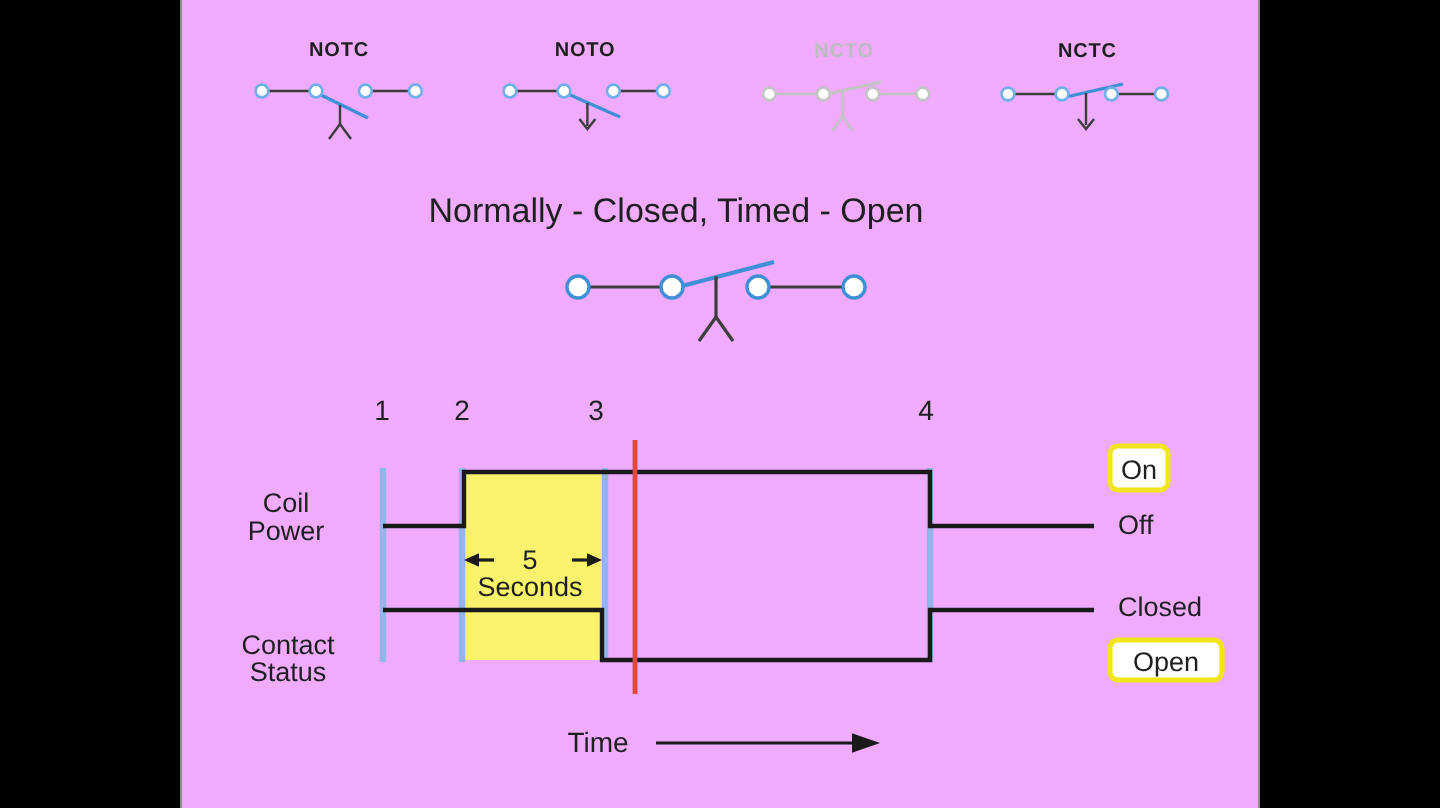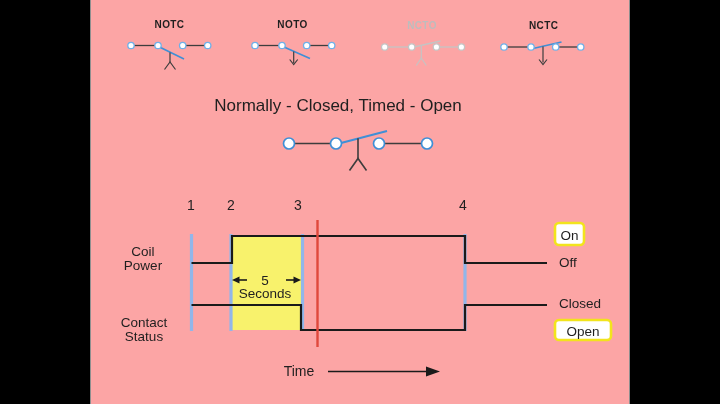--- a/index.html
+++ b/index.html
@@ -1,18 +1,18 @@
 <!DOCTYPE html>
 <html><head>
 <meta charset="utf-8">
 <style>
   html,body{margin:0;padding:0;background:#000;}
   .stage{position:relative;width:720px;height:404px;background:#000;overflow:hidden;
          font-family:"Liberation Sans",sans-serif;}
-  .slide{position:absolute;left:90px;top:0;width:540px;height:404px;background:#fca5a5;
+  .slide{position:absolute;left:90px;top:0;width:540px;height:404px;background:#f0abfc;
          border-left:1px solid #8f8f8f;border-right:1px solid #8f8f8f;box-sizing:border-box;}
   svg{display:block;}
   text{font-family:"Liberation Sans",sans-serif;fill:#1f1f1f;}
   .sym-label{font-size:10px;font-weight:bold;letter-spacing:.4px;}
   .sym-label.dim{fill:#bdbdbd;}
   .title-text{font-size:17px;}
   .marker-num{font-size:14px;}
   .row-label{font-size:13.5px;}
   .delay-text{font-size:13.5px;}
   .level-label{font-size:13.5px;}

